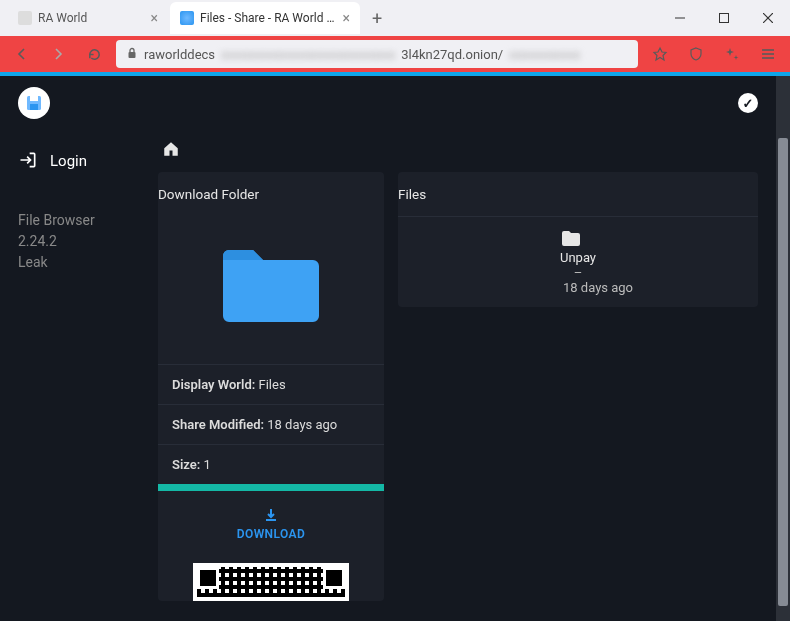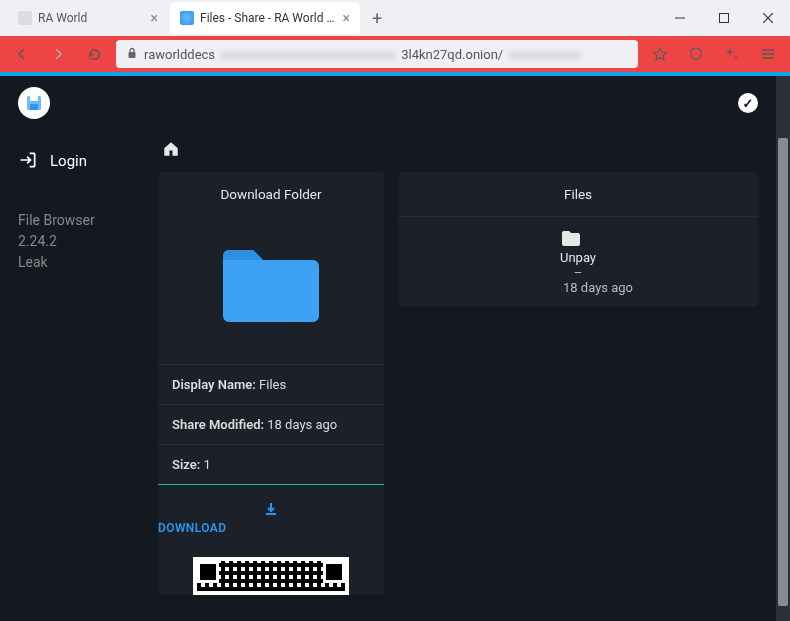--- a/index.html
+++ b/index.html
@@ -37,26 +37,26 @@
     .login-row { display: flex; align-items: flex-end; padding: 10px 18px; gap: 12px; font-size: 15px; }
     .sidebar-meta { padding: 30px 18px 0; font-size: 14px; color: #888; line-height: 1.5; }
     
     .main { flex: 1; padding: 64px 18px 0 8px; margin-right: 14px; }
     .breadcrumb-row { padding: 0 0 10px 4px; }
     .cards-row { display: flex; gap: 14px; align-items: flex-start; }
     
     .card { background: #1c2029; border-radius: 4px; }
     .card-left { width: 226px; }
     .card-right { flex: 1; }
-    .card-header { text-align: center; padding: 14px 0; font-size: 13.5px; color: #e6e6e6; }
+    .card-header { text-align: left; padding: 14px 0; font-size: 13.5px; color: #e6e6e6; }
     
     .folder-pane { display: flex; justify-content: center; padding: 26px 0 36px; }
     .info-row { padding: 12px 14px; border-top: 1px solid #282d38; font-size: 13px; color: #dcdcdc; }
     .info-label { font-weight: 600; }
-    .download-row { padding: 16px 0 14px; border-top: 1px solid #14b8a6; color: #2b95f0; font-size: 12px; font-weight: 600; letter-spacing: 0.4px; }
+    .download-row { padding: 16px 0 14px; text-align: center; border-top: 7px solid #14b8a6; color: #2b95f0; font-size: 12px; font-weight: 600; letter-spacing: 0.4px; }
     .download-row svg { display: block; margin: 0 auto 4px; }
     
     .qr-wrap { padding: 8px 14px 0; }
     .qr { width: 156px; height: 38px; background: #fff; margin: 0 auto; overflow: hidden; position: relative; }
     .qr-pattern { position: absolute; inset: 4px; background:
       repeating-linear-gradient(0deg, #000 0 4px, transparent 4px 8px),
       repeating-linear-gradient(90deg, #000 0 4px, transparent 4px 8px);
       background-blend-mode: multiply; }
     .qr-corner { position: absolute; width: 22px; height: 22px; background: #000; box-shadow: inset 0 0 0 3px #fff, inset 0 0 0 6px #000; }
     .qr-c-tl { top: 4px; left: 4px; }
@@ -190,21 +190,21 @@
 
       <div class="card card-left">
         <div class="card-header">Download Folder</div>
         <div class="folder-pane">
           <svg width="104" height="86" viewBox="0 0 104 86">
             <path d="M4 14 a6 6 0 0 1 6-6 h24 l10 10 h50 a6 6 0 0 1 6 6 v50 a6 6 0 0 1 -6 6 h-84 a6 6 0 0 1 -6-6 Z" fill="#3ea2f4"></path>
             <path d="M4 14 a6 6 0 0 1 6-6 h24 l10 10 h-40 Z" fill="#2d8fe0"></path>
           </svg>
         </div>
         <div class="info-row">
-          <span class="info-label">Display Name:</span>
+          <span class="info-label">Display World:</span>
           <span>Files</span>
         </div>
         <div class="info-row">
           <span class="info-label">Share Modified:</span>
           <span>18 days ago</span>
         </div>
         <div class="info-row">
           <span class="info-label">Size:</span>
           <span>1</span>
         </div>

